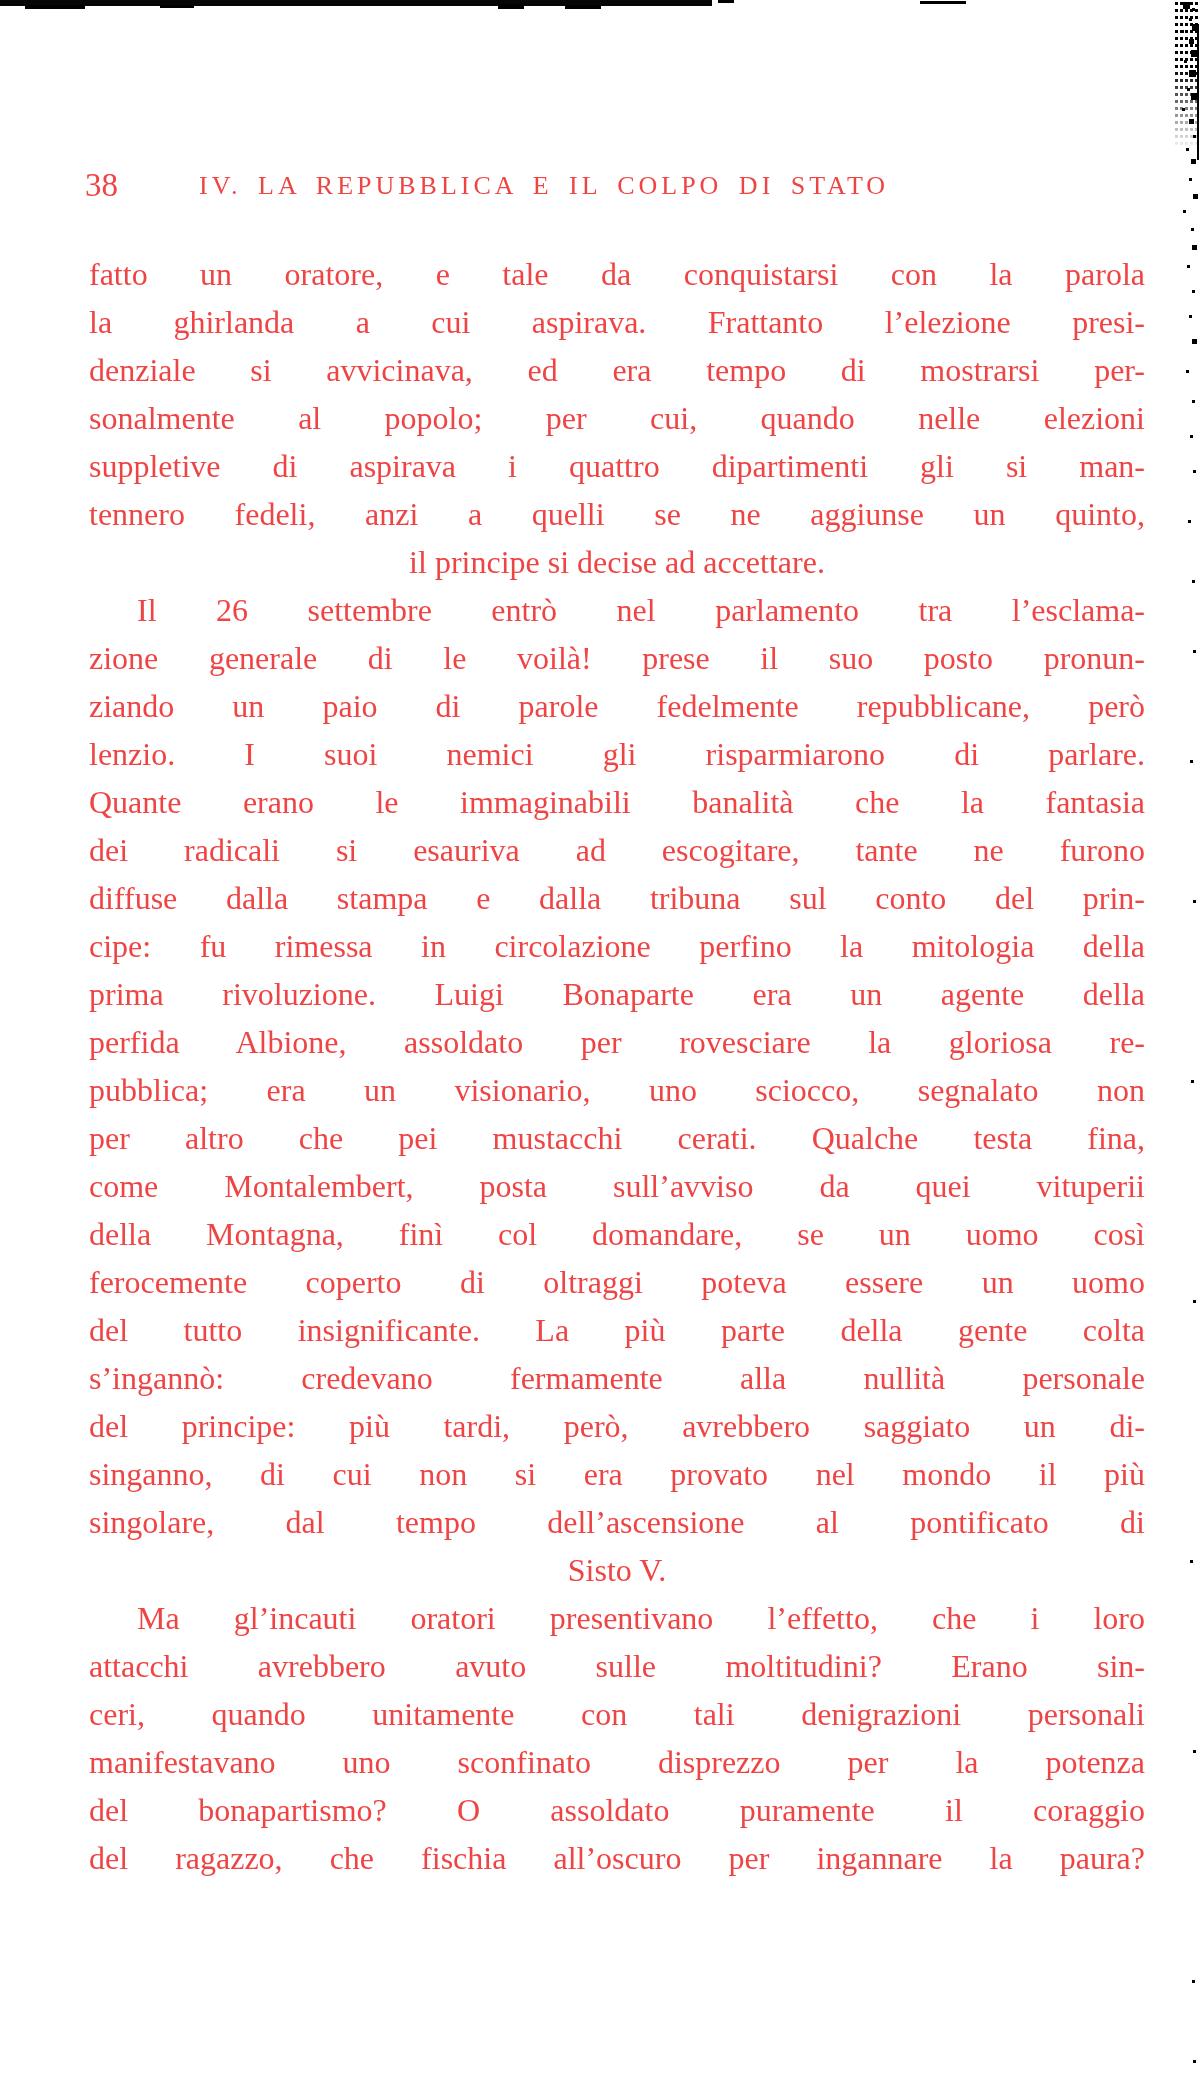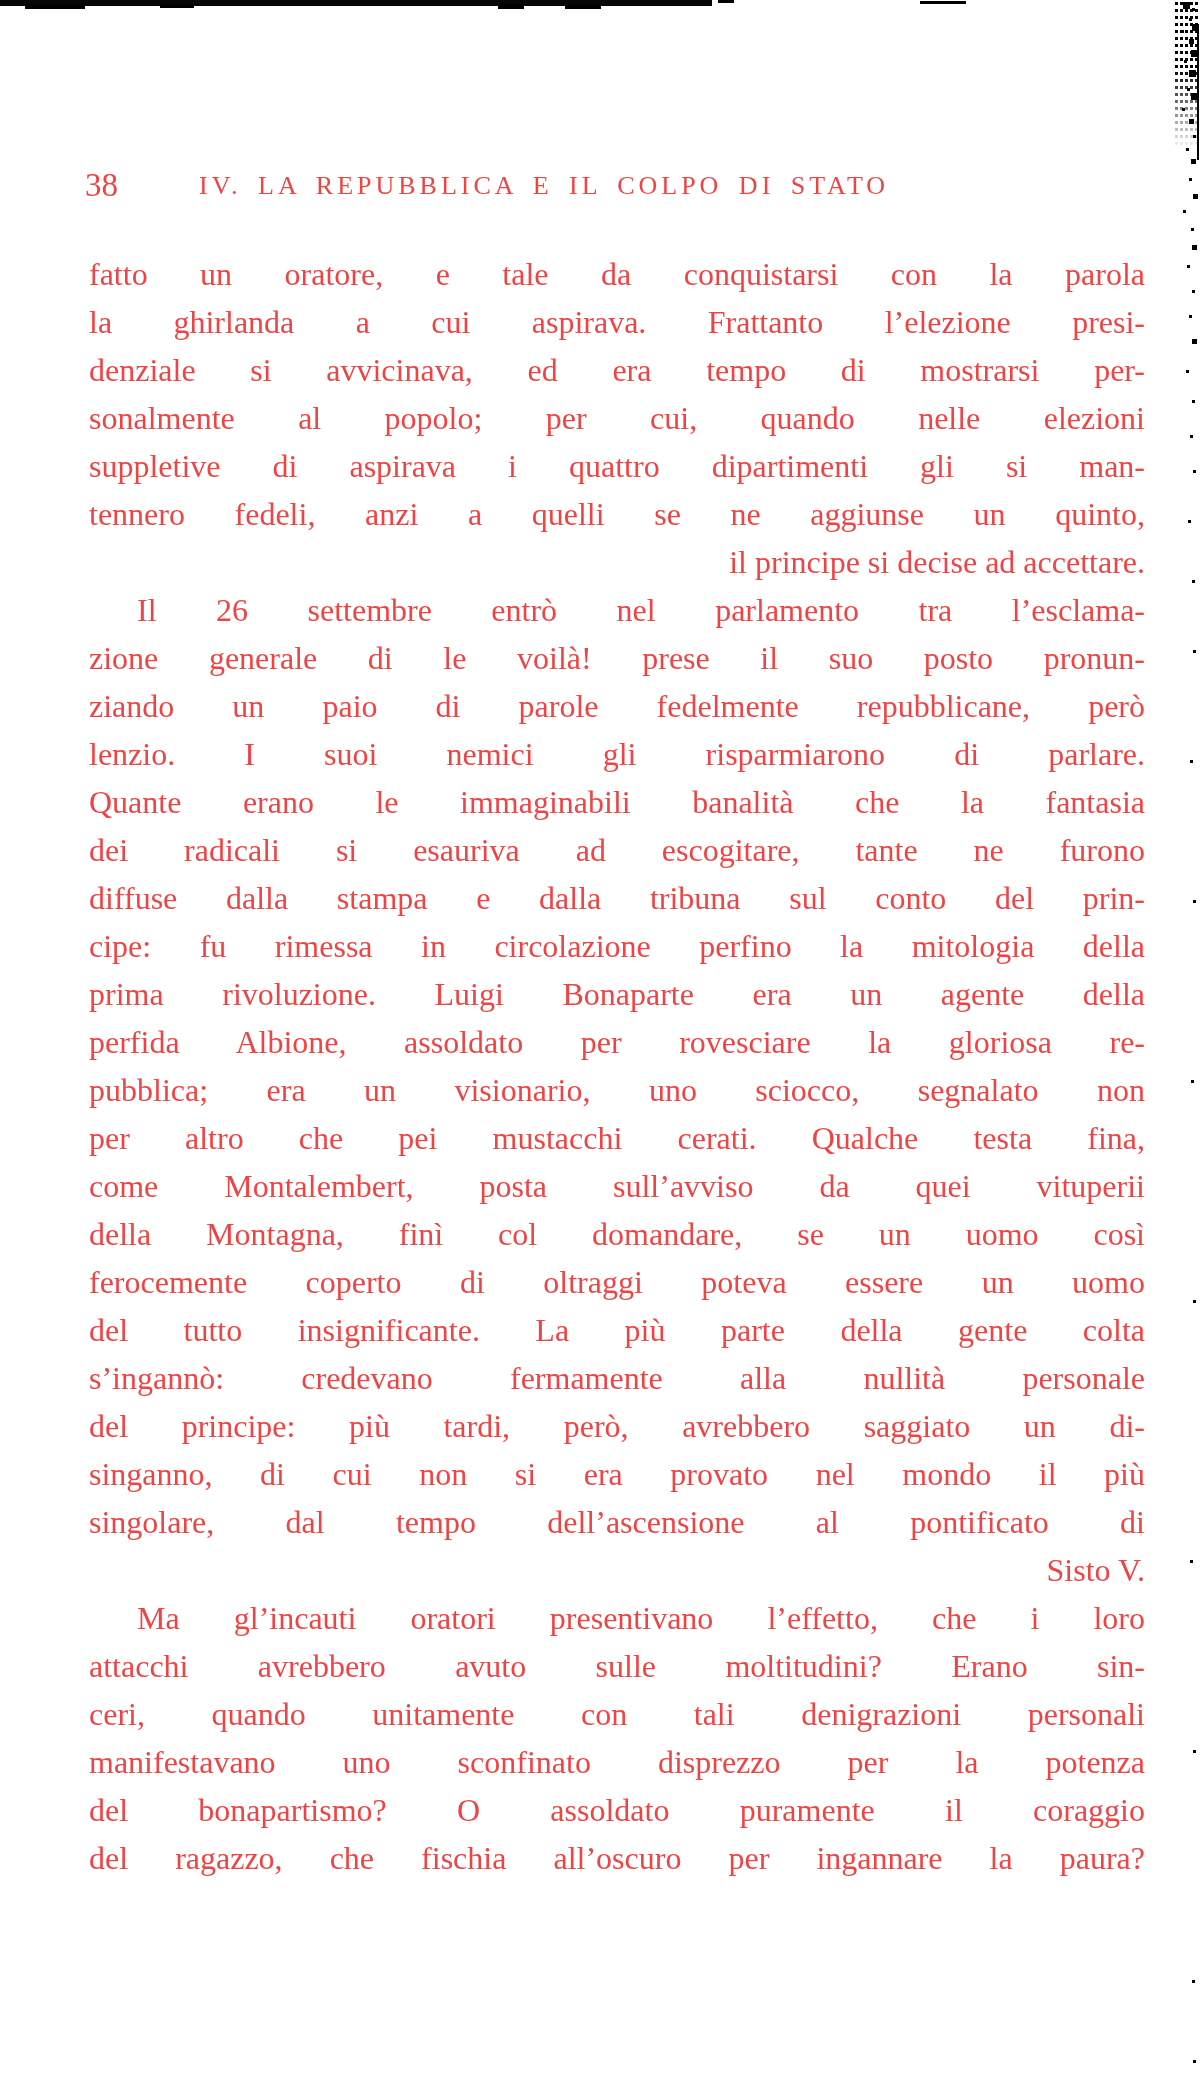--- a/index.html
+++ b/index.html
@@ -69,21 +69,21 @@
   }
 
   
   .text-block {
     position: absolute; left: 89px; top: 250px;
     width: 1056px;
   }
   .line {
     height: 48px; line-height: 48px;
     font-size: 32px;
-    text-align: right;
+    text-align: center;
   }
   .line.justify {
     text-align: justify;
     text-align-last: justify;
   }
   .line.indent { text-indent: 48px; }
   .italic { }
 </style>
 </head>
 <body>

